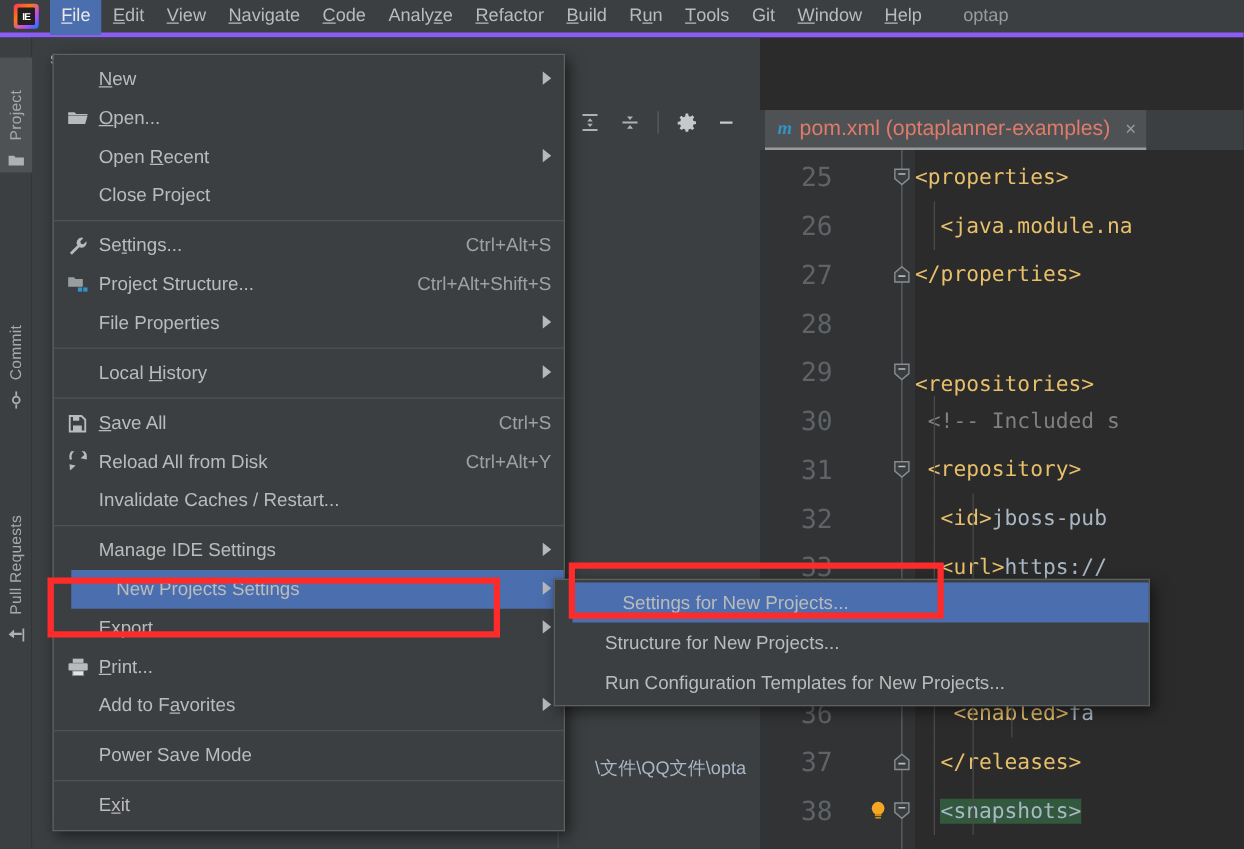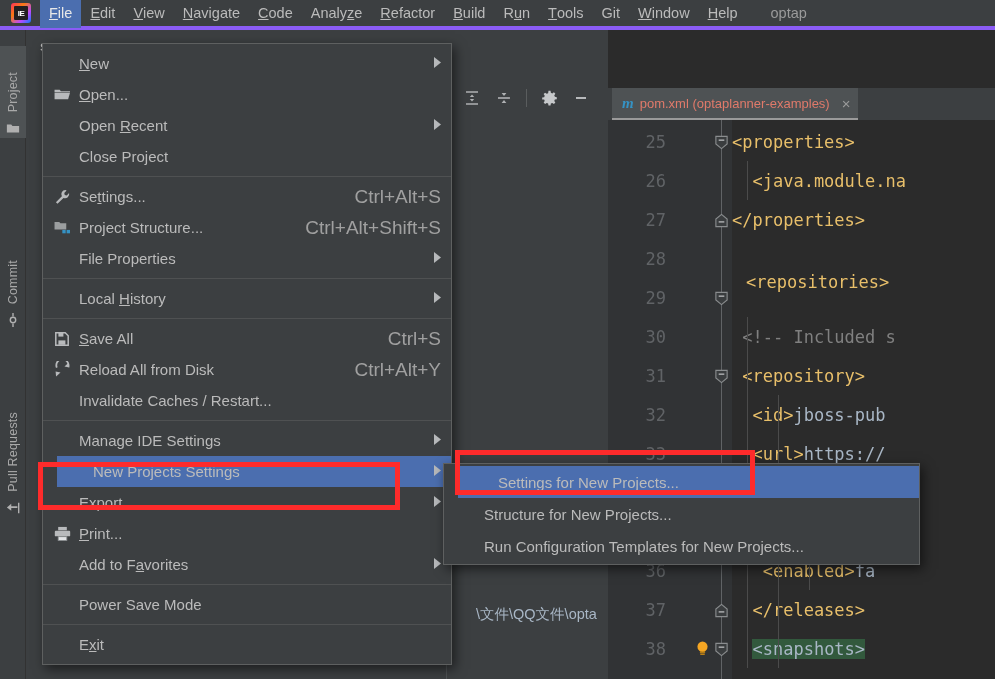--- a/index.html
+++ b/index.html
@@ -117,39 +117,39 @@
   .etab {
     position: absolute; left: 4px; top: 58px; height: 32px;
     display: flex; align-items: center; gap: 6px;
     background: #4e5254; padding: 0 8px 0 10px;
     border-bottom: 2px solid #9a9a9a;
   }
   .etab .mvn {
     color: #3592c4; font-size: 15px; font-weight: bold; font-style: italic;
     font-family: "Liberation Serif", serif;
   }
-  .etab .etitle { color: #e07a6a; font-size: 13px; white-space: nowrap; }
+  .etab .etitle { color: #e07a6a; font-size: 17px; white-space: nowrap; }
   .etab .eclose { color: #9b9b9b; font-size: 15px; margin-left: 6px; }
 
   .code-area {
     position: absolute; left: 0; top: 90px; width: 387px; height: 589px;
     background: #2b2b2b;
     font-family: "DejaVu Sans Mono", monospace;
     font-size: 17px;
   }
   .gutter {
     position: absolute; left: 0; top: 0; width: 124px; height: 589px;
     background: #313335;
   }
   .gutter-line {
     position: absolute; left: 0; width: 124px; height: 39px;
     display: flex; align-items: center;
   }
   .lnum {
-    width: 62px; text-align: right; color: #606366; font-size: 17px;
+    width: 62px; text-align: right; color: #606366; font-size: 21px;
     padding-right: 4px;
   }
   .bulb {
     position: absolute; left: 87px; width: 14px; height: 14px;
   }
   .fold-rail {
     position: absolute; left: 113px; top: 0; width: 1px; height: 589px;
     background: #606366;
   }
   .fold-marker {
@@ -183,21 +183,21 @@
     padding: 0 10px 0 8px;
     color: #bbbbbb; font-size: 15px;
     cursor: default;
   }
   .mrow.hi { background: #4b6eaf; margin-left: 14px; }
   .mrow .micon {
     width: 22px; height: 20px; flex: 0 0 22px;
     display: flex; align-items: center; justify-content: center; margin-right: 6px;
   }
   .mrow .mlabel { flex: 1 1 auto; white-space: nowrap; }
-  .mrow .mshort { color: #a0a0a0; font-size: 19px; margin-left: 14px; white-space: nowrap; text-align: center; }
+  .mrow .mshort { color: #a0a0a0; font-size: 15px; margin-left: 14px; white-space: nowrap; text-align: center; }
   .mrow .marrow {
     color: #b0b0b0; font-size: 10px; margin-left: 14px;
   }
   .msep { height: 1px; background: #4f5152; margin: 4px 0; }
 
   
   .submenu {
     position: absolute; left: 443px; top: 463px; width: 477px;
     background: #3c3f41;
     border: 1px solid #5e6060;
@@ -394,21 +394,21 @@
               <ellipse cx="8" cy="7" rx="5.4" ry="5.6" fill="#f5a623"></ellipse>
               <rect x="5.2" y="12" width="5.6" height="1.6" fill="#d08c12"></rect>
               <rect x="5.6" y="14.3" width="4.8" height="1.5" fill="#d08c12"></rect>
             </svg></div>
         </div>
       <div id="code-lines">
           <div class="code-line" style="top: 2px;"><span class="tag">&lt;properties&gt;</span></div>
           <div class="code-line" style="top: 41px;"><span class="tag">  &lt;java.module.na</span></div>
           <div class="code-line" style="top: 80px;"><span class="tag">&lt;/properties&gt;</span></div>
           <div class="code-line" style="top: 119px;"><span class="txt"></span></div>
-          <div class="code-line" style="top: 142px; margin-left: 14px;"><span class="tag">&lt;repositories&gt;</span></div>
+          <div class="code-line" style="top: 168px;"><span class="tag">&lt;repositories&gt;</span></div>
           <div class="code-line" style="top: 197px;"><span class="cmt"> &lt;!-- Included s</span></div>
           <div class="code-line" style="top: 236px;"><span class="tag"> &lt;repository&gt;</span></div>
           <div class="code-line" style="top: 275px;"><span class="tag">  &lt;id&gt;</span><span class="txt">jboss-pub</span></div>
           <div class="code-line" style="top: 314px;"><span class="tag">  &lt;url&gt;</span><span class="txt">https://</span></div>
           <div class="code-line" style="top: 353px;"><span class="tag">  es&gt;</span></div>
           <div class="code-line" style="top: 392px;"><span class="cmt">   Get re</span></div>
           <div class="code-line" style="top: 431px;"><span class="tag">   &lt;enabled&gt;</span><span class="txt">fa</span></div>
           <div class="code-line" style="top: 470px;"><span class="tag">  &lt;/releases&gt;</span></div>
           <div class="code-line" style="top: 509px;"><span class="tag">  </span><span class="hl">&lt;snapshots&gt;</span></div>
         </div>

